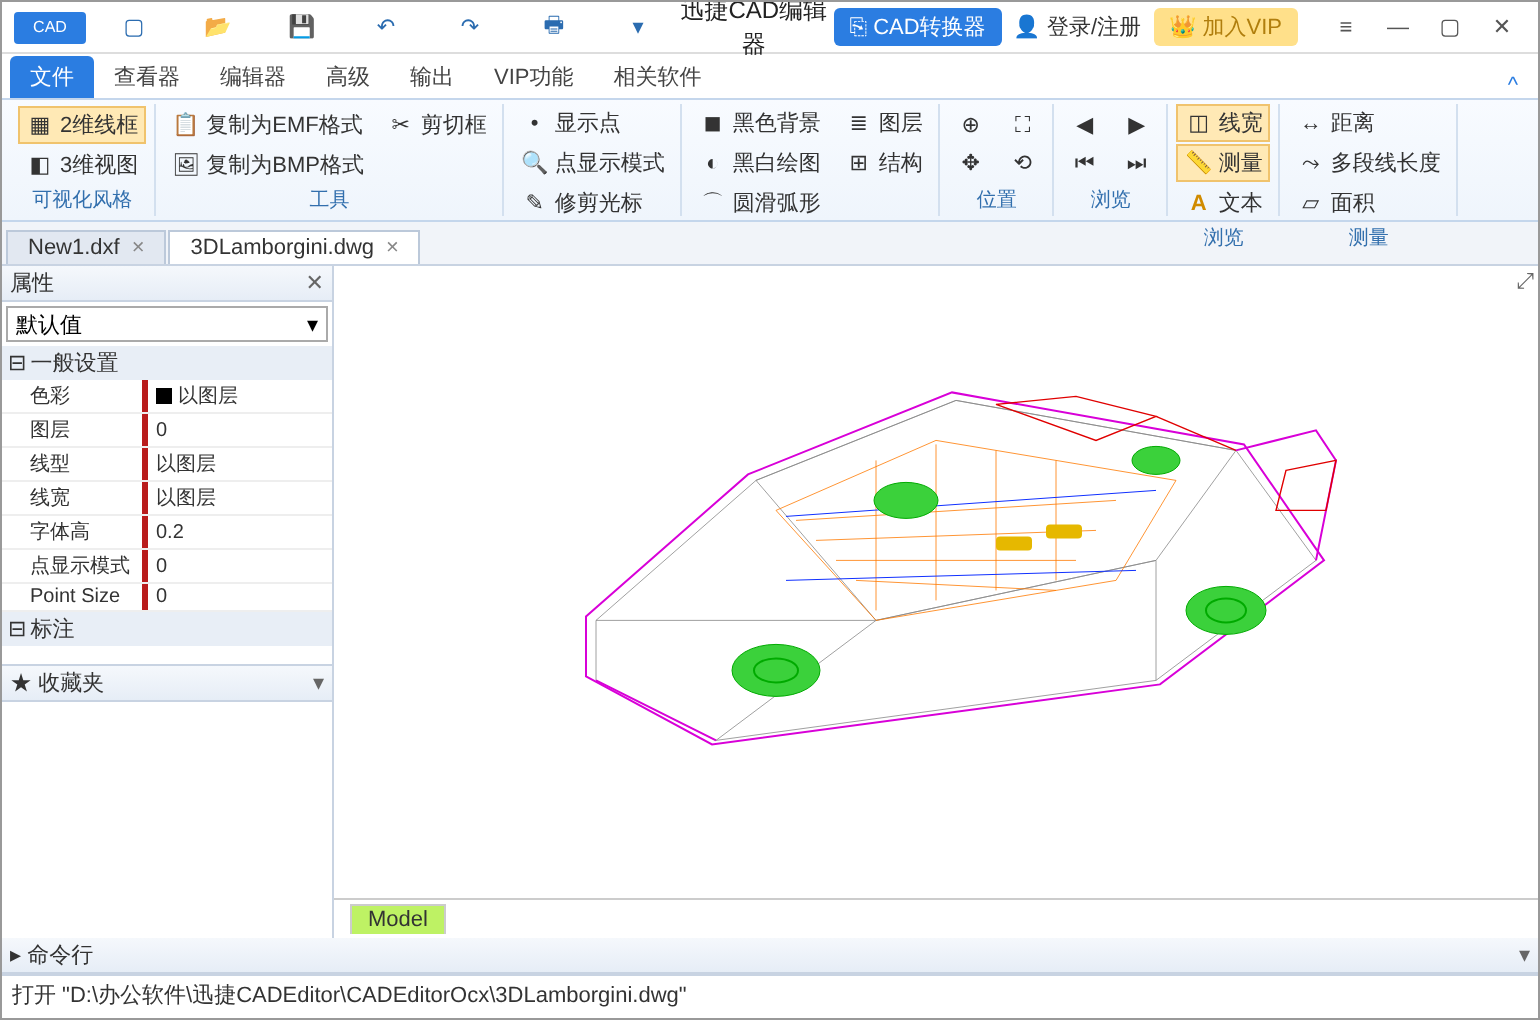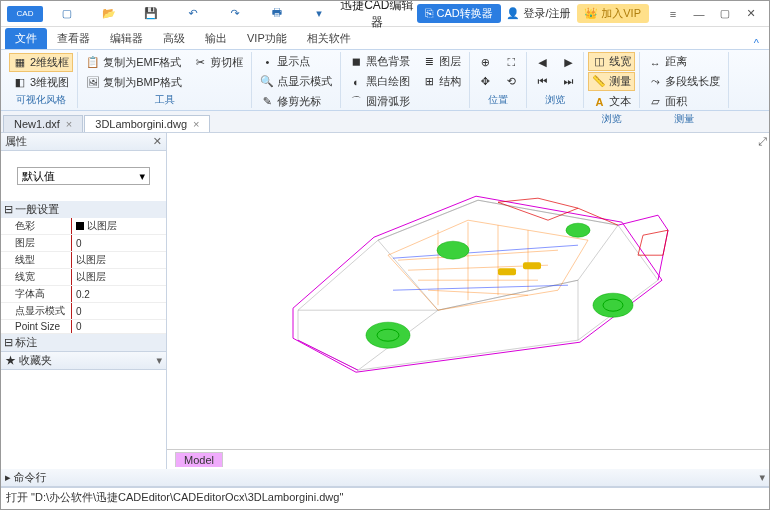--- a/index.html
+++ b/index.html
@@ -27,34 +27,34 @@
 .rbtn-active{border:1px solid #f0c36d;background:#ffe9b5}
 .tabs-bar{height:22px;background:#f1f4f9;border-bottom:1px solid #c8d3e2;display:flex;align-items:flex-end;padding:0 2px}
 .doc-tab{padding:2px 10px;font-size:11px;color:#333;background:#e2e8f1;border:1px solid #bcc9da;border-bottom:none;margin-right:1px;cursor:pointer;position:relative}
 .doc-tab.active{background:#fff}
 .doc-tab .cls{margin-left:6px;color:#888}
 .workspace{display:flex;height:336px}
 .left-panels{width:166px;display:flex;flex-direction:column;border-right:1px solid #c8d3e2}
 .panel-header{height:18px;background:linear-gradient(#f5f8fc,#e6edf6);border-bottom:1px solid #c8d3e2;display:flex;align-items:center;padding:0 4px;font-size:11px;color:#333;justify-content:space-between}
 .panel-header .pin{color:#666;cursor:pointer}
 .prop-panel{flex:0 0 200px;display:flex;flex-direction:column;border-bottom:1px solid #c8d3e2}
-.prop-combo{height:18px;border:1px solid #aaa;margin:16px;display:flex;align-items:center;padding:0 4px;font-size:11px;background:#fff;justify-content:space-between}
+.prop-combo{height:18px;border:1px solid #aaa;margin:2px;display:flex;align-items:center;padding:0 4px;font-size:11px;background:#fff;justify-content:space-between}
 .prop-grid{flex:1;overflow:auto;background:#fff}
 .prop-cat{background:#e8eef6;padding:1px 3px;font-size:11px;color:#333;display:flex;align-items:center;gap:2px}
 .prop-row{display:flex;border-bottom:1px solid #eee}
 .prop-row .pk{width:70px;padding:1px 1px 1px 14px;font-size:10px;color:#333}
-.prop-row .pv{flex:1;padding:1px 4px;font-size:10px;color:#333;border-left:1px solid #b91c1c;display:flex;align-items:center;gap:3px}
+.prop-row .pv{flex:1;padding:1px 4px;font-size:10px;color:#333;border-left:3px solid #b91c1c;display:flex;align-items:center;gap:3px}
 .fav-panel{flex:1;display:flex;flex-direction:column}
 .fav-header-row{display:flex;border-bottom:1px solid #ddd;background:#f5f5f5}
 .fav-header-row div{flex:1;padding:2px 4px;font-size:10px;border-right:1px solid #ddd}
 .viewport{flex:1;display:flex;flex-direction:column;position:relative}
 .canvas-area{flex:1;background:#fff;position:relative;overflow:hidden}
 .canvas-area .expand{position:absolute;top:2px;right:2px;color:#666;cursor:pointer}
 .model-tab{height:20px;border-top:1px solid #ccc;display:flex;align-items:center;padding:0 8px;background:#fff}
-.model-tab span{font-size:11px;color:#333;border:1px solid #ccc;padding:1px 8px;background:#f0abfc;border-bottom:none}
+.model-tab span{font-size:11px;color:#333;border:1px solid #ccc;padding:1px 8px;background:#bef264;border-bottom:none}
 .cmd-panel{height:52px;border-top:1px solid #c8d3e2;display:flex;flex-direction:column}
 .cmd-log{flex:1;background:#fff;padding:2px 5px;font-size:11px;color:#333;overflow:auto;border-bottom:1px solid #ddd}
 svg.car{position:absolute;left:50%;top:50%;transform:translate(-50%,-58%)}
 .sw{width:8px;height:8px;background:#000;display:inline-block}
 </style>
 </head>
 <body>
 
 <div class="title-bar">
   <div class="qat">

